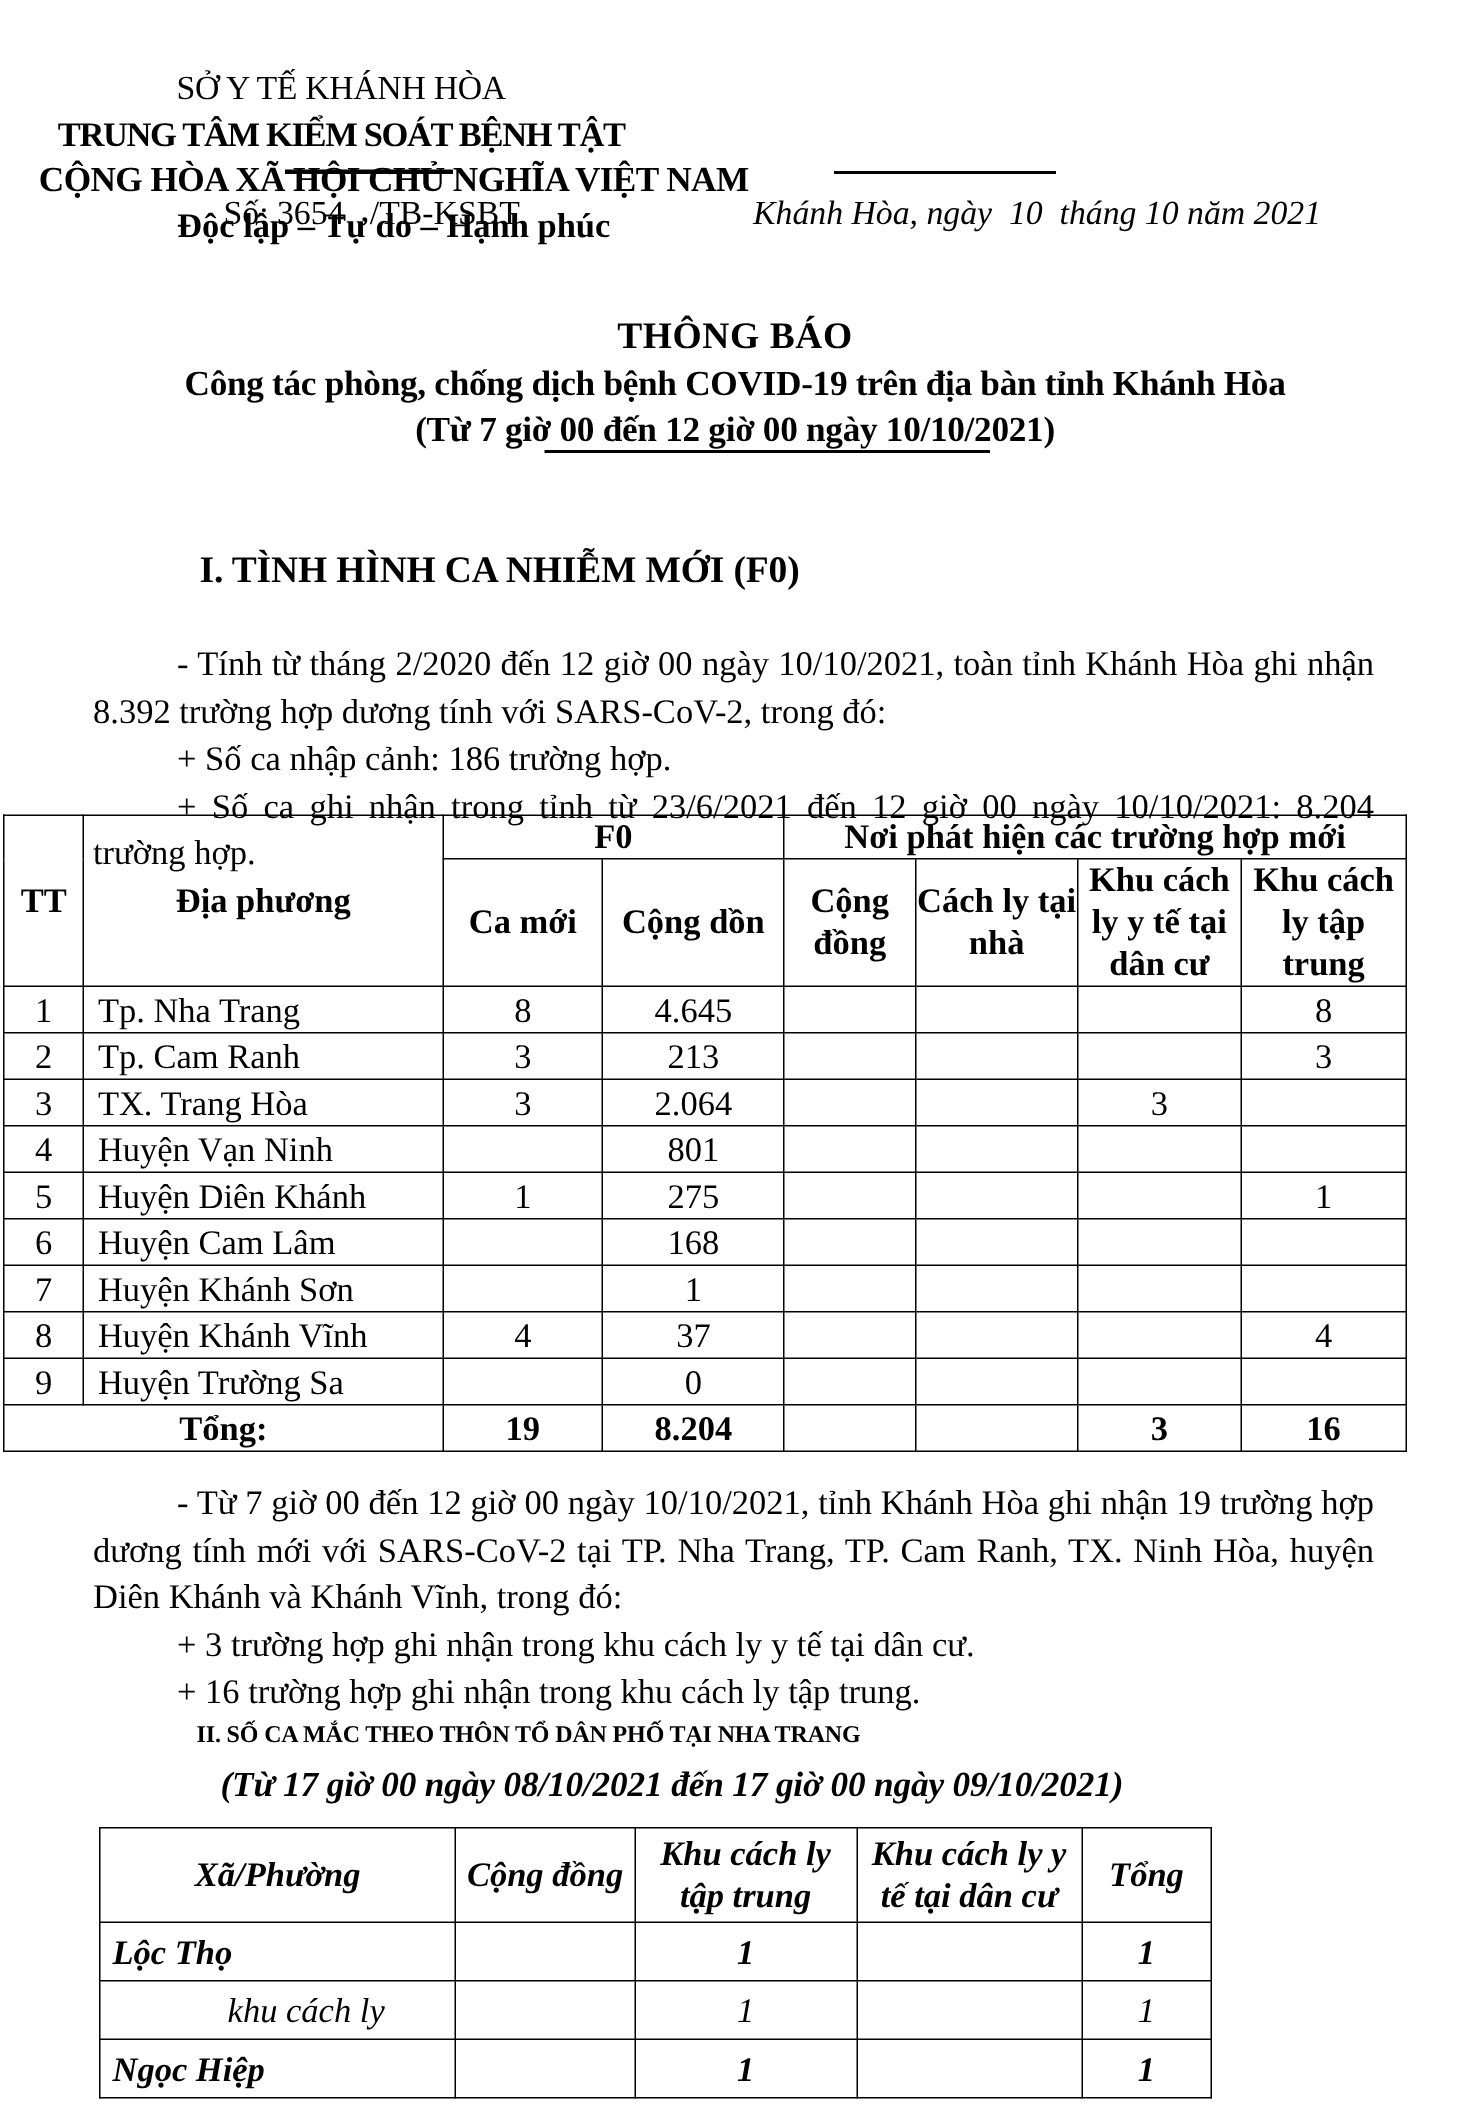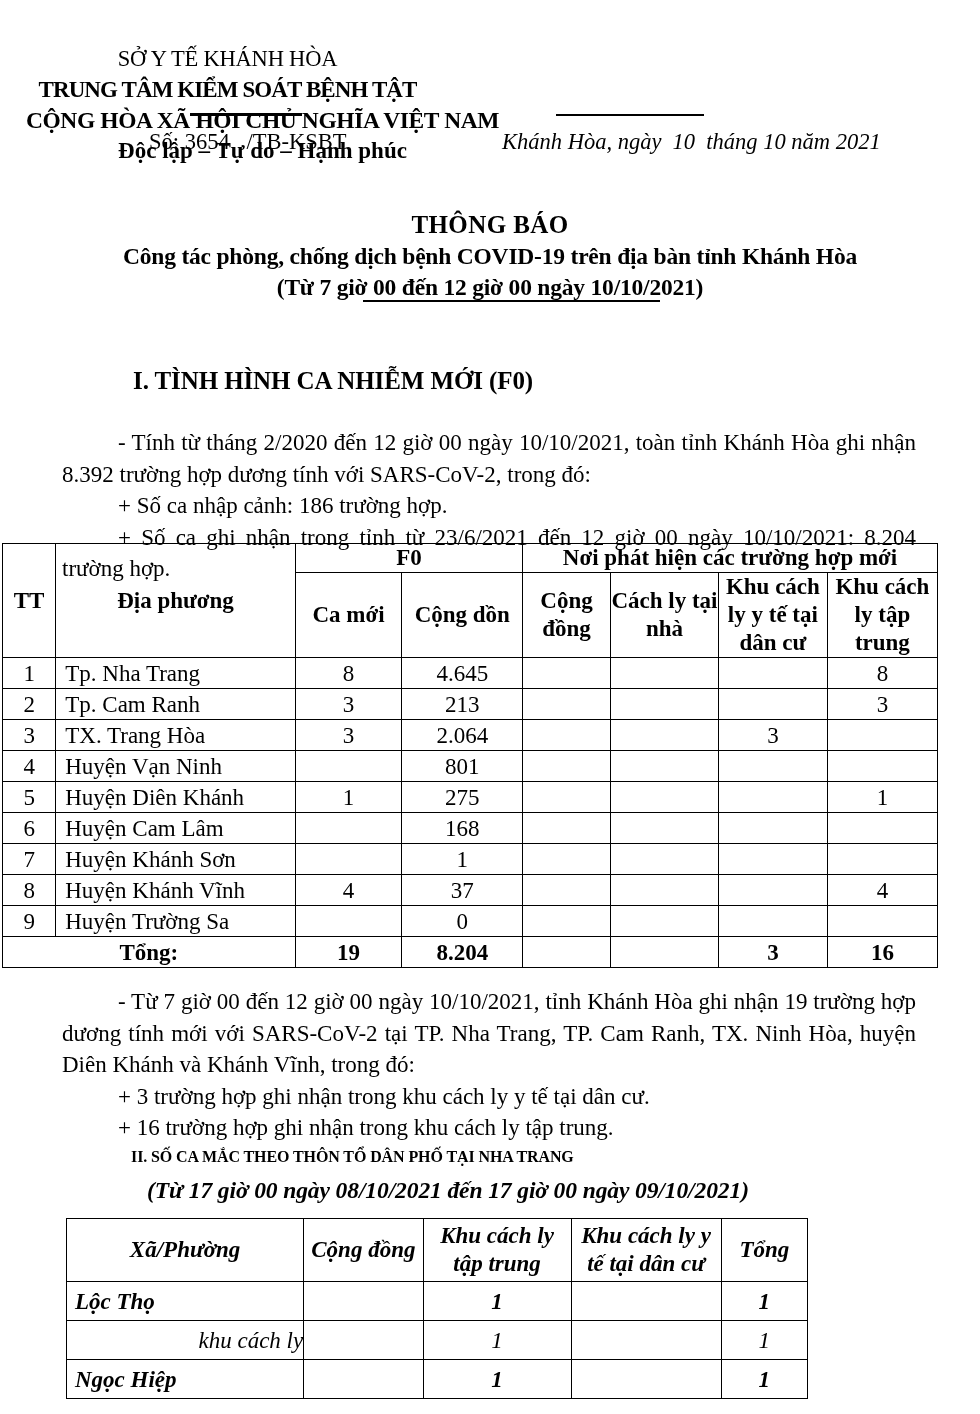--- a/index.html
+++ b/index.html
@@ -196,21 +196,21 @@
   #tdp-table td.t-dc { width: 192px; text-align: center; }
   #tdp-table td.t-tg { width: 100px; text-align: center; }
   #tdp-table tr.r td { height: 38px; }
   #tdp-table td.name-bold {
     font-weight: bold;
     text-align: left;
     padding-left: 8px;
   }
   #tdp-table td.name-sub {
     font-weight: normal;
-    text-align: right;
+    text-align: center;
     padding-left: 38px;
   }
   #tdp-table td.v-bold { font-weight: bold; }
 
   
   .para2 { top: 986px; }
 
   .sec2-head {
     position: absolute;
     top: 1148px;

